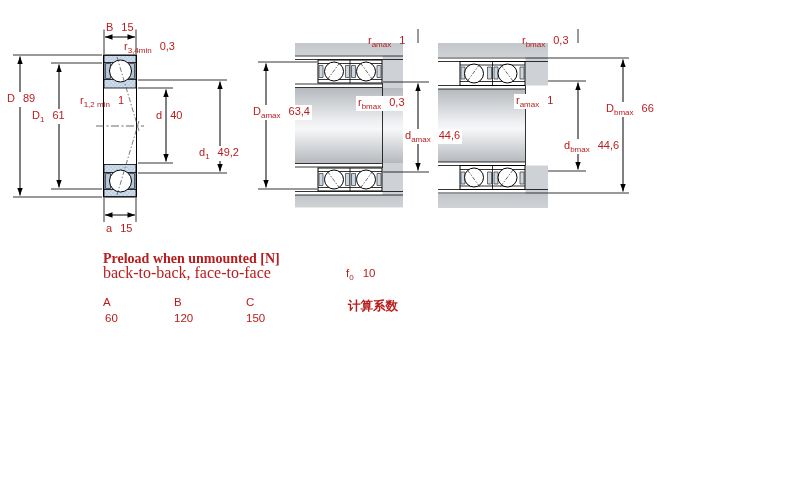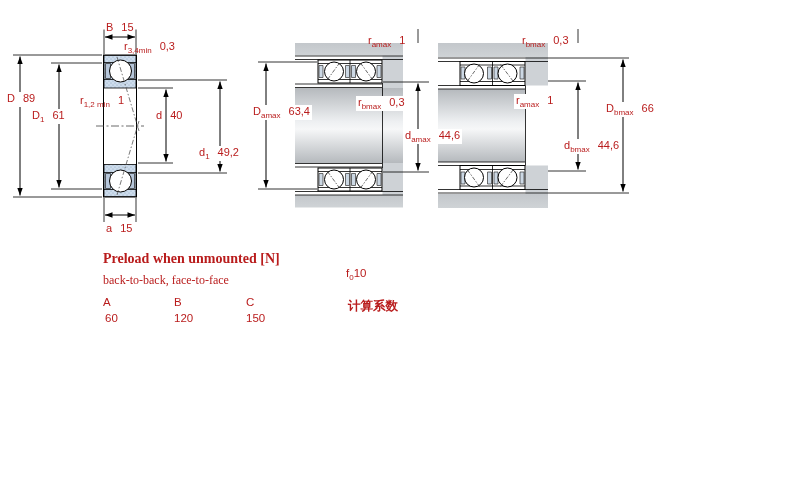--- a/index.html
+++ b/index.html
@@ -5,25 +5,25 @@
   html,body{margin:0;padding:0;background:#fff;}
   #stage{position:relative;width:800px;height:500px;background:#fff;overflow:hidden;
          font-family:"Liberation Sans",sans-serif;color:#b91c1c;}
   #drawing{position:absolute;left:0;top:0;}
   .lbl{position:absolute;font:11px "Liberation Sans",sans-serif;line-height:1.1;white-space:nowrap;}
   .lbl sub{font-size:8px;vertical-align:-2.5px;}
   .lbl .v{margin-left:8px;}
   .wbg{background:#fff;padding:0 2px;}
   .serif{font-family:"Liberation Serif",serif;}
   .t-title{position:absolute;left:103px;top:251px;font-size:14px;font-weight:bold;}
-  .t-sub{position:absolute;left:103px;top:273px;font-size:12px;}
+  .t-sub{position:absolute;left:103px;top:264px;font-size:16px;}
   .c-title{position:absolute;left:348px;top:250px;font-size:12.5px;font-weight:bold;margin-top:48px;}
   .c-f0{position:absolute;left:346px;top:267px;font-size:11.5px;}
   .c-f0 sub{font-size:8px;vertical-align:-2.5px;}
-  .c-f0 .v{}
+  .c-f0 .v{margin-left:9px;}
   .cell{position:absolute;font-size:11.5px;}
   .tn{stroke:#000;stroke-width:.8;fill:none;}
   .dim{stroke:#000;stroke-width:1;fill:none;}
   .cdash{stroke:#444;stroke-width:.8;fill:none;stroke-dasharray:8 2.5 2 2.5;}
   .kdash{stroke:#555;stroke-width:.8;fill:none;stroke-dasharray:5 2 1.5 2;}
   .bdash{stroke:#444;stroke-width:.8;fill:none;stroke-dasharray:4 1.5 1.5 1.5;}
 </style>
 </head>
 <body>
 

